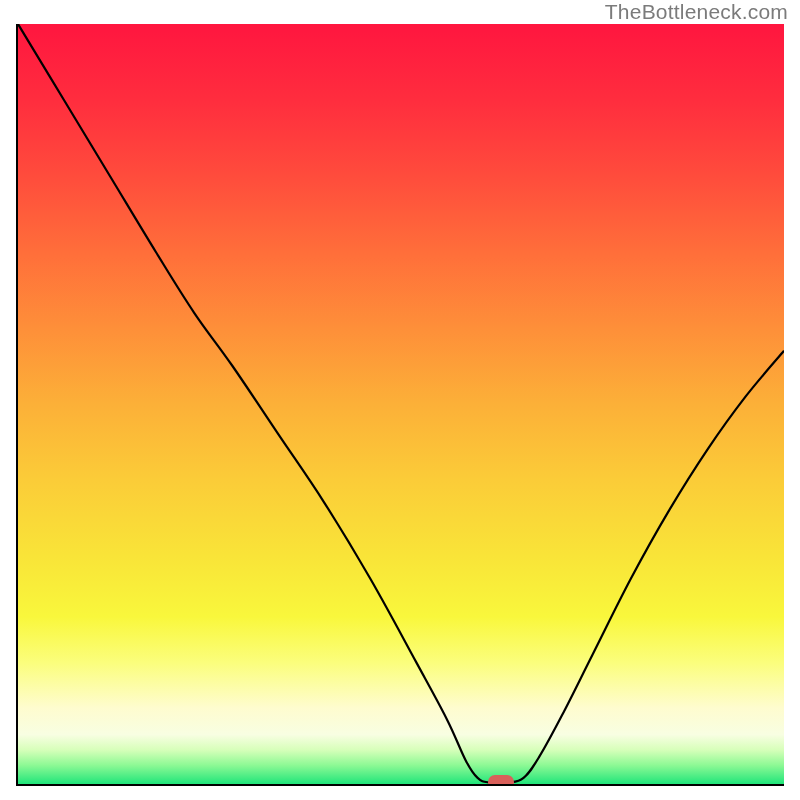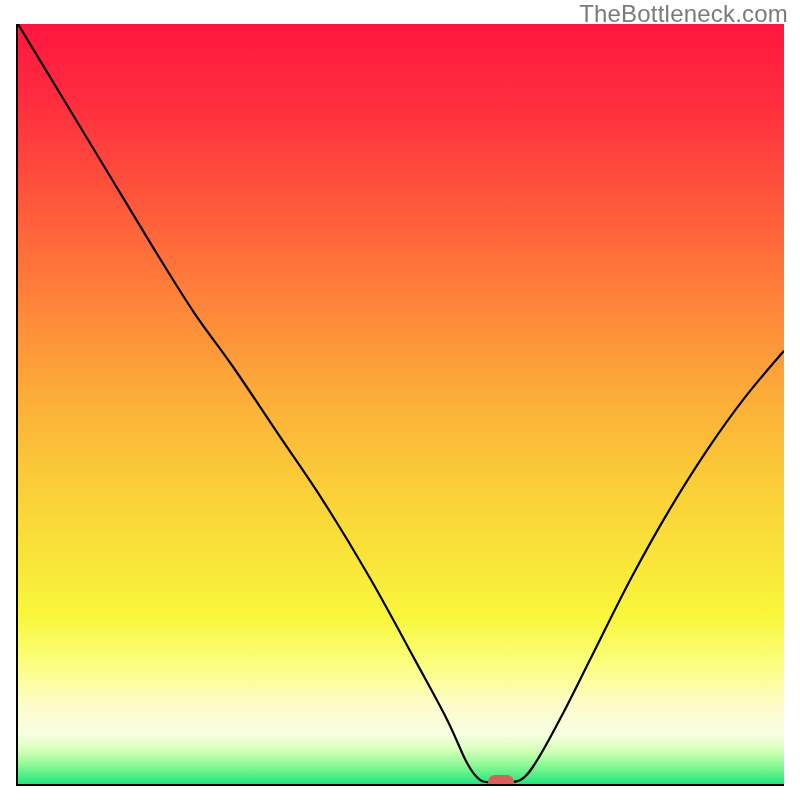--- a/index.html
+++ b/index.html
@@ -1,20 +1,20 @@
 <!DOCTYPE html>
 <html><head>
 <meta charset="utf-8">
 <style>
   html,body{margin:0;padding:0;width:800px;height:800px;background:#fff;overflow:hidden;font-family:Arial,Helvetica,sans-serif}
   .frame{position:absolute;left:0;top:8px;width:800px;height:792px}
   .axis-left{position:absolute;left:16px;top:16px;width:0;height:760px;border-left:2px solid #000}
   .axis-bottom{position:absolute;left:16px;top:776px;width:768px;height:0;border-top:2px solid #000}
   .plot{position:absolute;left:18px;top:16px;width:766px;height:760px;overflow:hidden}
-  .attribution{position:absolute;right:12px;top:0;font-size:24px;color:#7b7b7b;font-weight:400;letter-spacing:0.2px}
+  .attribution{position:absolute;right:12px;top:0;font-size:21px;color:#7b7b7b;font-weight:400;letter-spacing:0.2px}
   .marker{position:absolute;width:26px;height:14px;border-radius:7px;background:#d9605a;transform:translate(-50%,-50%)}
 </style>
 </head>
 <body>
 
 <div class="attribution">TheBottleneck.com</div>
 
 <div class="frame">
   <div class="axis-left"></div>
   <div class="axis-bottom"></div>

